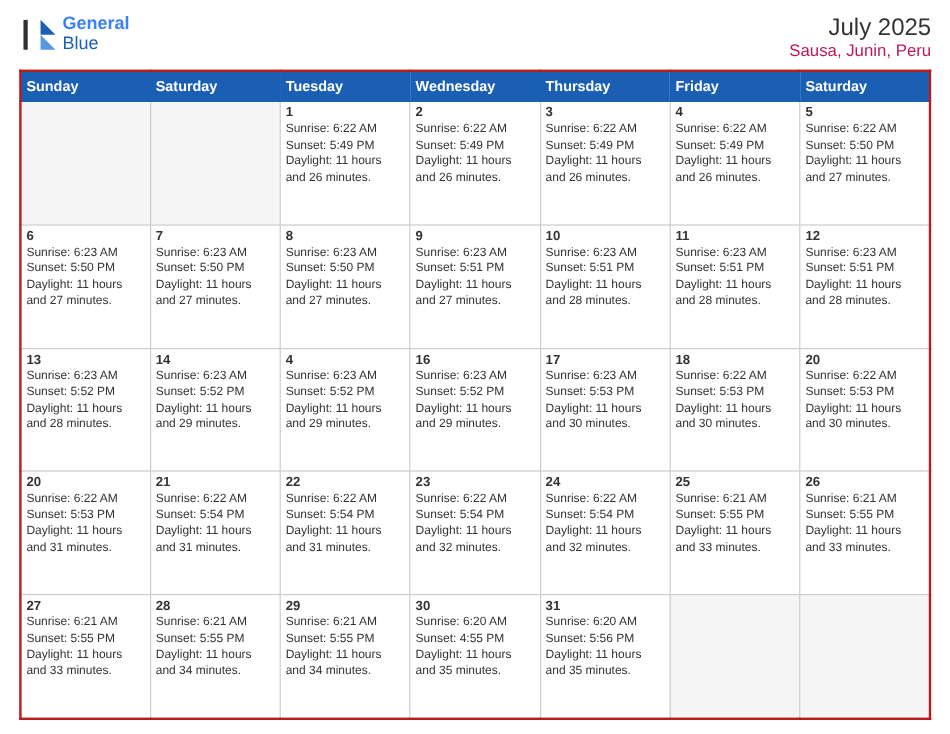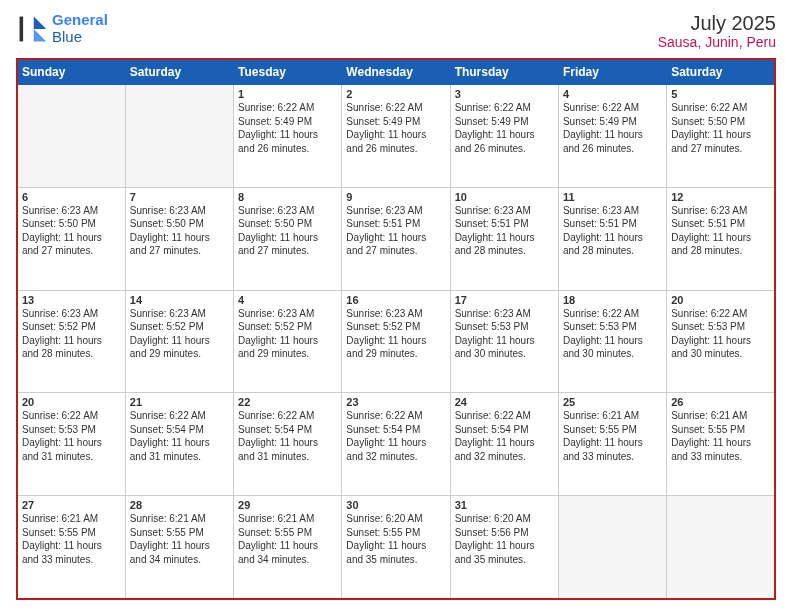--- a/index.html
+++ b/index.html
@@ -321,21 +321,21 @@
           </td>
           <td>
             <span class="day-num">29</span>
             <div class="day-info">Sunrise: 6:21 AM
 Sunset: 5:55 PM
 Daylight: 11 hours and 34 minutes.</div>
           </td>
           <td>
             <span class="day-num">30</span>
             <div class="day-info">Sunrise: 6:20 AM
-Sunset: 5:55 PM
+Sunset: 4:55 PM
 Daylight: 11 hours and 35 minutes.</div>
           </td>
           <td>
             <span class="day-num">31</span>
             <div class="day-info">Sunrise: 6:20 AM
 Sunset: 5:56 PM
 Daylight: 11 hours and 35 minutes.</div>
           </td>
           <td class="empty"></td>
           <td class="empty"></td>

